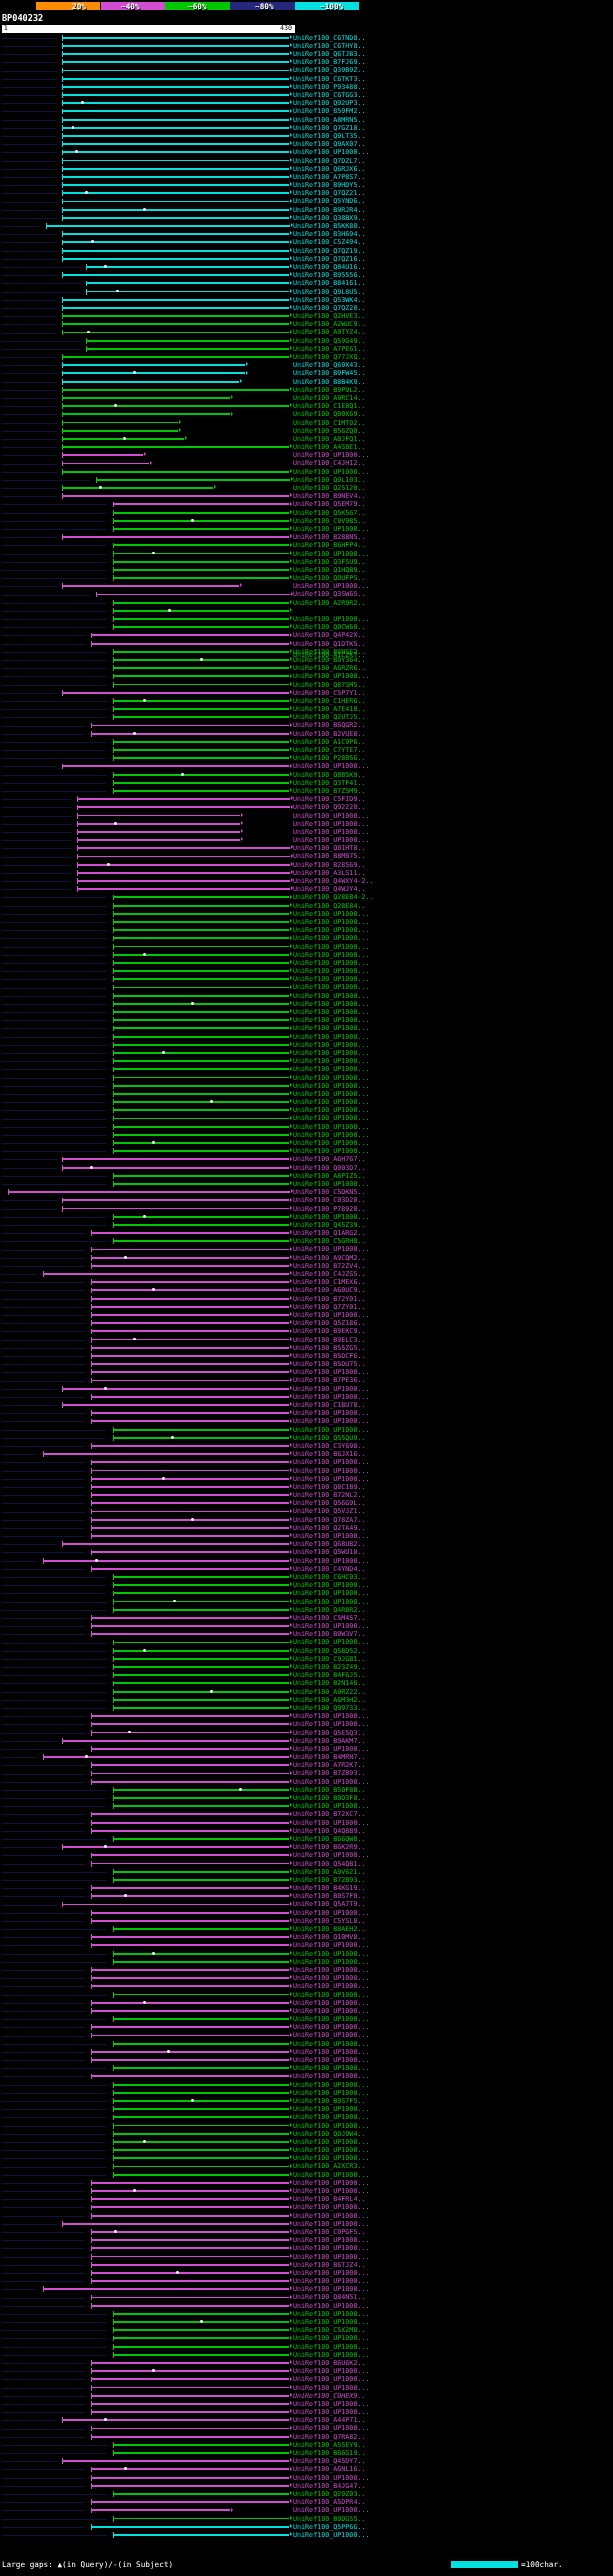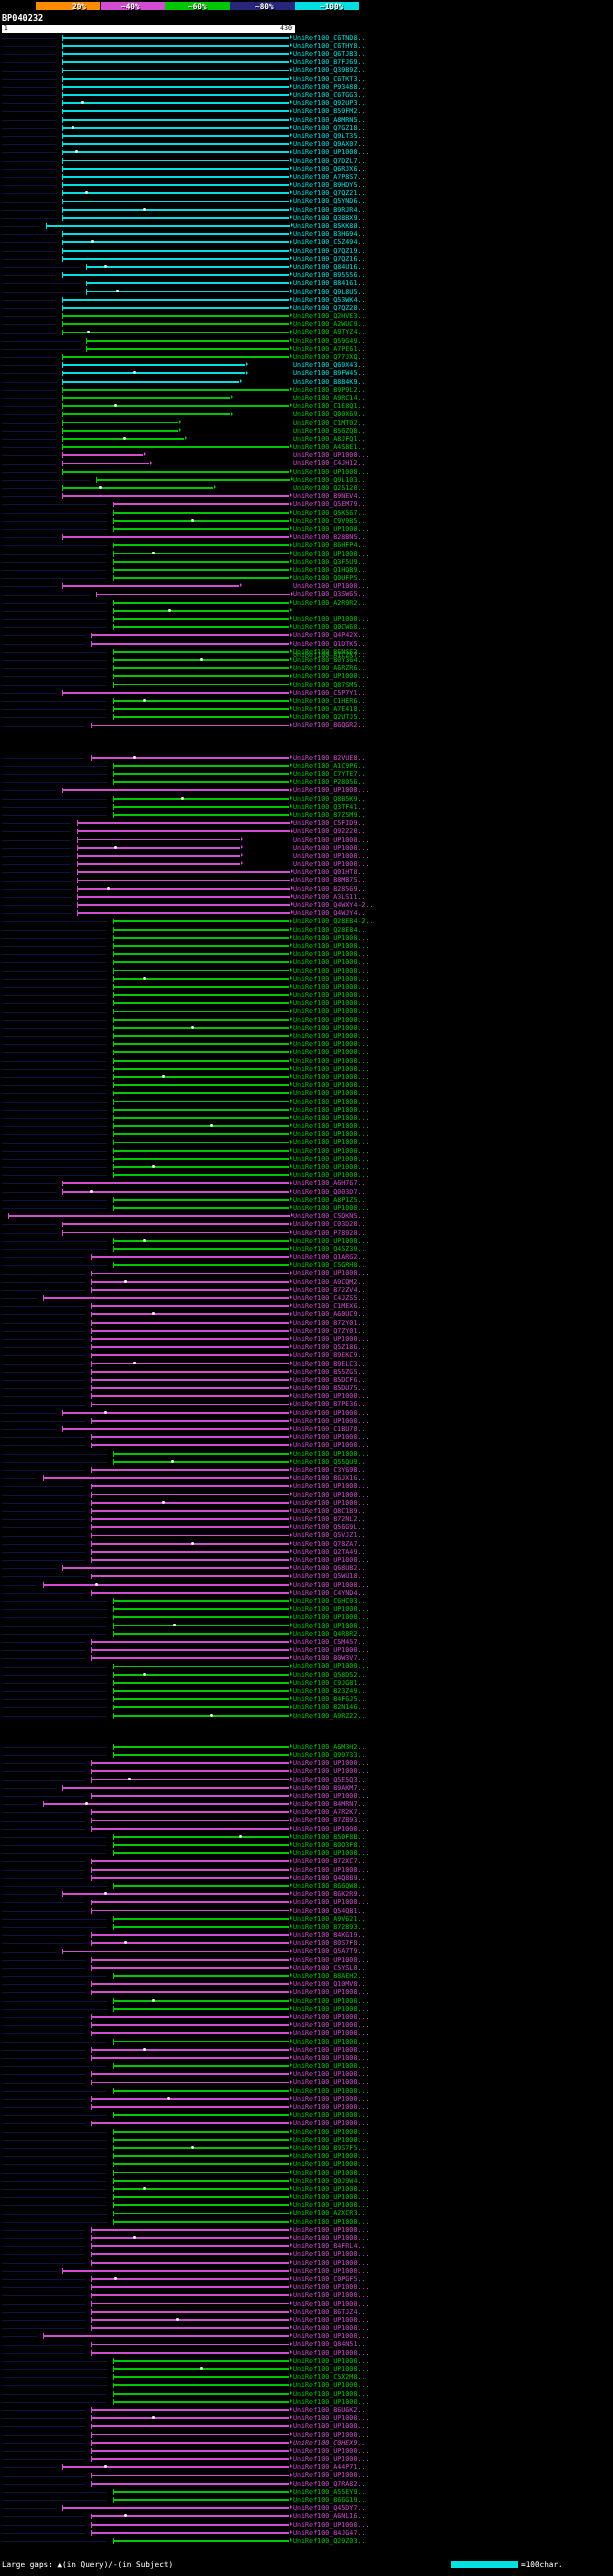--- a/index.html
+++ b/index.html
@@ -748,21 +748,21 @@
       <span class="lbl" style="color: rgb(0, 200, 0); line-height: 8.2px;">UniRef100_Q2UTJ5..</span>
     </div>
     <div class="row" style="height: 8.2px;">
       <div class="pre" style="left: 1.9px; width: 83px; top: 4.1px;"></div>
       <div class="bar" style="left: 91px; width: 198px; top: 3.1px; background: rgb(210, 77, 210);">
         <i class="cap"></i>
         <i class="arrow" style="border-left: 2.9px solid rgb(210, 77, 210);"></i>
       </div>
       <span class="lbl" style="color: rgb(210, 77, 210); line-height: 8.2px;">UniRef100_B6QGR2..</span>
     </div>
-    <div class="row" style="height: 8.2px; margin-top: 24px;">
+    <div class="row" style="height: 8.2px;">
       <div class="pre" style="left: 1.9px; width: 83px; top: 4.1px;"></div>
       <div class="bar" style="left: 91px; width: 198px; top: 3.1px; background: rgb(210, 77, 210);">
         <i class="cap"></i>
         <i class="arrow" style="border-left: 2.9px solid rgb(210, 77, 210);"></i>
         <b class="dot" style="left: 42px;"></b>
       </div>
       <span class="lbl" style="color: rgb(210, 77, 210); line-height: 8.2px;">UniRef100_B2VUE8..</span>
     </div>
     <div class="row" style="height: 8.2px;">
       <div class="pre" style="left: 1.9px; width: 105px; top: 4.1px;"></div>
@@ -1713,21 +1713,21 @@
     </div>
     <div class="row" style="height: 8.2px;">
       <div class="pre" style="left: 1.9px; width: 105px; top: 4.1px;"></div>
       <div class="bar" style="left: 113px; width: 176px; top: 3.1px; background: rgb(0, 200, 0);">
         <i class="cap"></i>
         <i class="arrow" style="border-left: 2.9px solid rgb(0, 200, 0);"></i>
         <b class="dot" style="left: 97px;"></b>
       </div>
       <span class="lbl" style="color: rgb(0, 200, 0); line-height: 8.2px;">UniRef100_A9RZ22..</span>
     </div>
-    <div class="row" style="height: 8.2px; margin-top: 23px;">
+    <div class="row" style="height: 8.2px;">
       <div class="pre" style="left: 1.9px; width: 105px; top: 4.1px;"></div>
       <div class="bar" style="left: 113px; width: 176px; top: 3.1px; background: rgb(0, 200, 0);">
         <i class="cap"></i>
         <i class="arrow" style="border-left: 2.9px solid rgb(0, 200, 0);"></i>
       </div>
       <span class="lbl" style="color: rgb(0, 200, 0); line-height: 8.2px;">UniRef100_A6M3H2..</span>
     </div>
     <div class="row" style="height: 8.2px;">
       <div class="pre" style="left: 1.9px; width: 105px; top: 4.1px;"></div>
       <div class="bar" style="left: 113px; width: 176px; top: 3.1px; background: rgb(0, 200, 0);">

